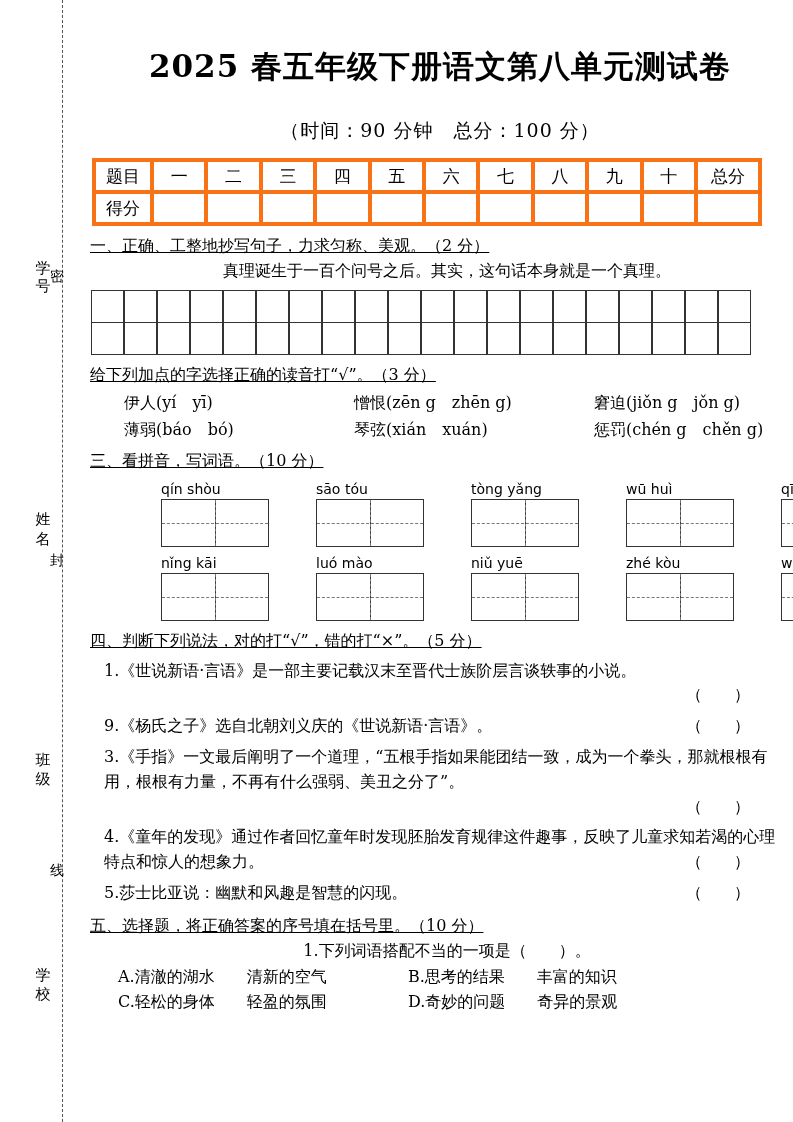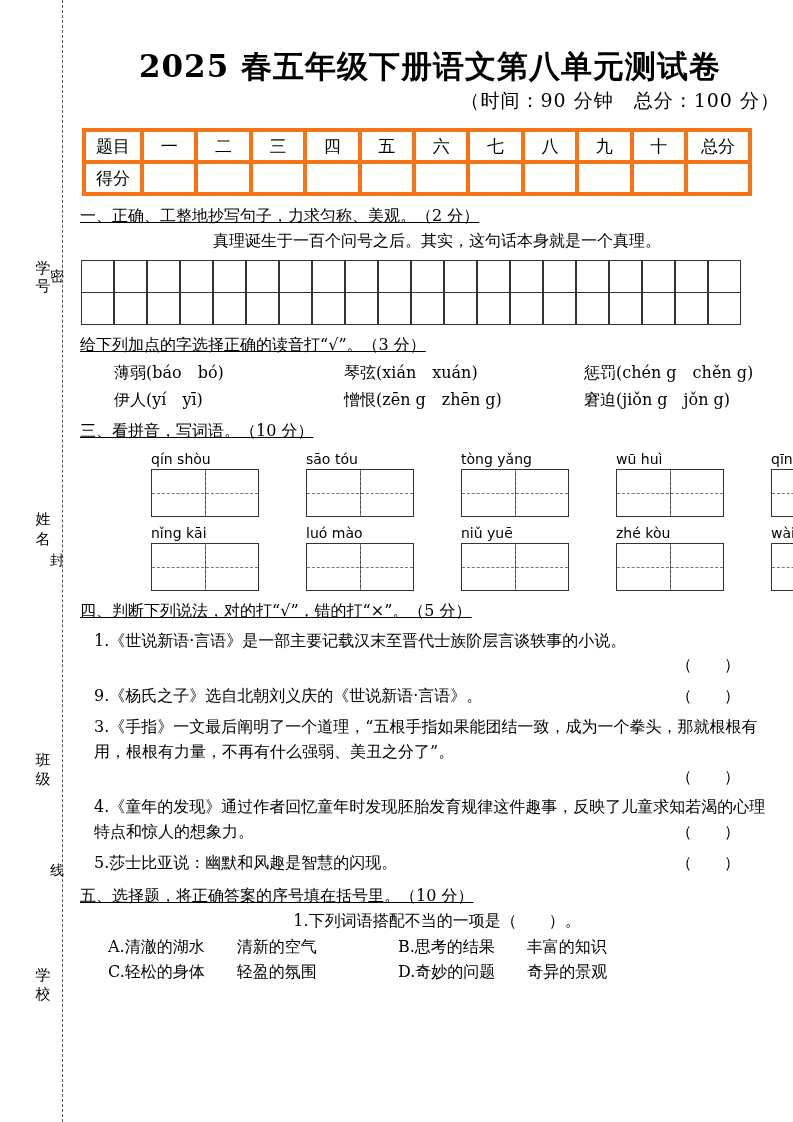--- a/index.html
+++ b/index.html
@@ -25,29 +25,29 @@
   .side-vert{
     writing-mode:vertical-rl;
     text-orientation:upright;
     white-space:nowrap;
   }
   .seal-char{
     position:absolute;left:46px;width:22px;text-align:center;font-size:14px;
   }
   
   .page{
-    position:absolute;left:80px;top:0;width:700px;height:1122px;
+    position:absolute;left:90px;top:0;width:700px;height:1122px;
   }
   h1.title{
     font-size:31px;font-weight:bold;text-align:center;
     margin:46px 0 0 0;letter-spacing:1px;
     font-family:"DejaVu Serif","Liberation Serif",serif;
   }
   .subtitle{
-    text-align:right;font-size:19px;letter-spacing:1px;
+    text-align:center;font-size:19px;margin-top:30px;letter-spacing:1px;
   }
   
   table.score{
     border-collapse:collapse;margin:14px 0 0 2px;width:670px;
     table-layout:fixed;
   }
   table.score td{
     border:4px solid #f97316;height:26px;text-align:center;font-size:17px;
   }
   table.score td.first{width:52px;}
@@ -185,28 +185,28 @@
       <div></div>
       <div></div>
       <div></div>
       <div></div>
       <div></div>
       <div></div>
     </div>
 
   <div class="q">给下列加点的字选择正确的读音打“√”。（3 分）</div>
   <div class="choice">
+    <div class="c1">伊人(yí　yī)</div>
+    <div class="c2">憎恨(zēn g　zhēn g)</div>
+    <div>窘迫(jiǒn g　jǒn g)</div>
+  </div>
+  <div class="choice">
     <div class="c1">薄弱(báo　bó)</div>
     <div class="c2">琴弦(xián　xuán)</div>
     <div>惩罚(chén g　chěn g)</div>
-  </div>
-  <div class="choice">
-    <div class="c1">伊人(yí　yī)</div>
-    <div class="c2">憎恨(zēn g　zhēn g)</div>
-    <div>窘迫(jiǒn g　jǒn g)</div>
   </div>
 
   <div class="q">三、看拼音，写词语。（10 分）</div>
   <div class="pyrow" id="pyrow0">
       <div class="pycell">
         <div class="pytext">qín shòu</div>
         <div class="tian">
           <span class="vm"></span>
         </div>
       </div>

